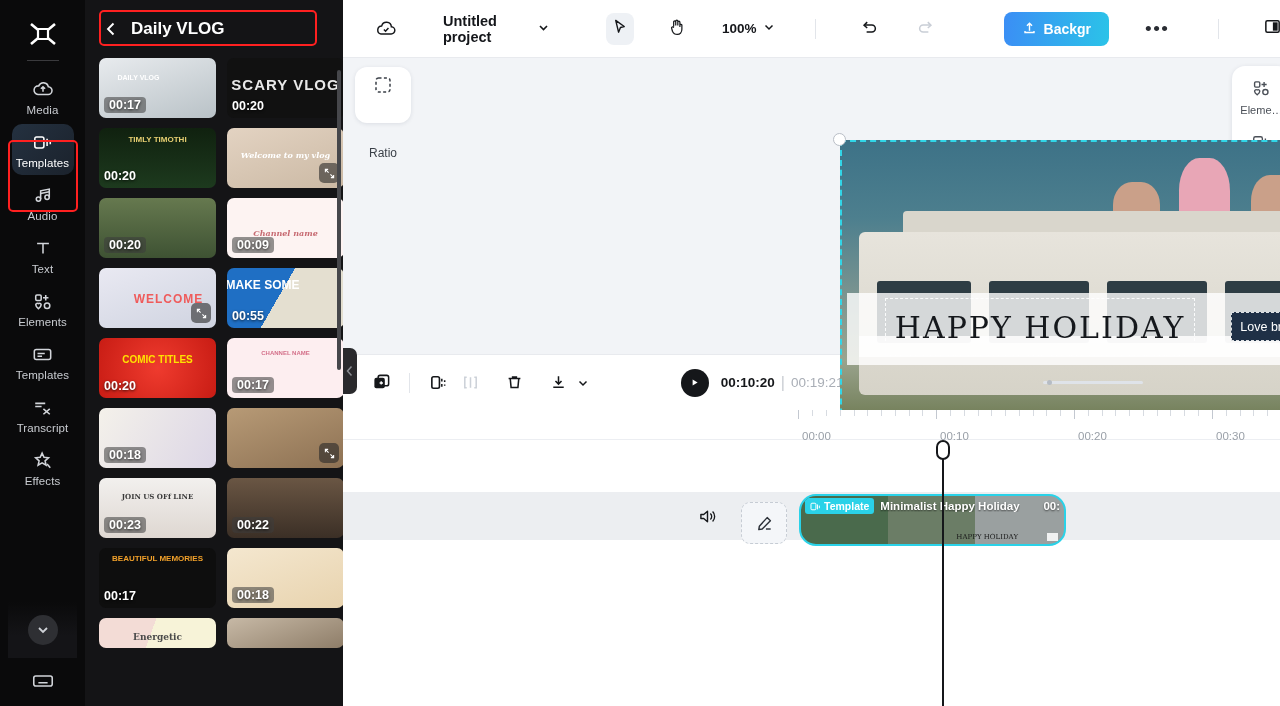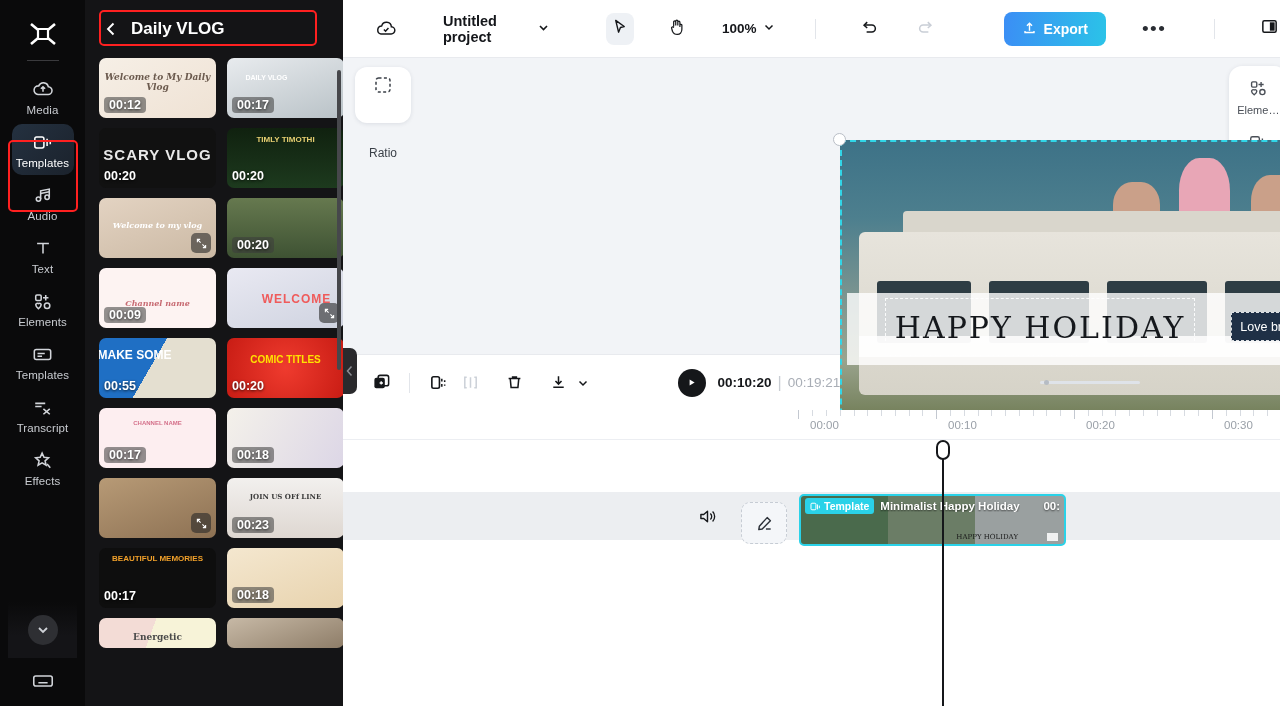--- a/index.html
+++ b/index.html
@@ -161,31 +161,31 @@
   .time-sep { color: #c8ccd2; margin: 0 6px; }
   .time-tot { font-size: 13.5px; color: #a9aeb6; }
   .ai-btn { width: 32px; height: 30px; border-radius: 8px; background: #d6f4fb; display: flex; align-items: center; justify-content: center; cursor: pointer; }
   .zslider { width: 100px; height: 3px; background: #dfe3e9; border-radius: 2px; position: relative; }
   .zknob { position: absolute; left: 4px; top: -1px; width: 5px; height: 5px; border-radius: 50%; background: #b6bcc4; }
 
   .tl-body { flex: 1; background: #fff; position: relative; overflow: hidden; }
   .ruler { position: absolute; left: 0; right: 0; top: 0; height: 30px; border-bottom: 1px solid #eceef2; }
   .tick { position: absolute; top: 0; width: 1px; height: 6px; background: #d7dbe1; }
   .tick.maj { height: 9px; background: #c3c8d0; }
-  .rlabel { position: absolute; top: 9px; font-size: 11.5px; color: #9aa0a8; margin-left: 8px; }
+  .rlabel { position: absolute; top: 20px; font-size: 11.5px; color: #9aa0a8; }
   .track-area { position: absolute; left: 0; right: 0; top: 30px; bottom: 0; }
   .track-strip { position: absolute; left: 0; right: 0; top: 52px; height: 48px; background: #eceef1; }
   .spk { position: absolute; left: 355px; top: 68px; cursor: pointer; }
   .edit-btn {
     position: absolute; left: 398px; top: 62px; width: 46px; height: 42px; border-radius: 9px;
     border: 1px dashed #c6ccd4; background: #f4f6f9; display: flex; align-items: center; justify-content: center; cursor: pointer;
   }
   .clip {
     position: absolute; left: 456px; top: 54px; width: 267px; height: 52px;
-    border: 2px solid #2ad2e8; border-radius: 5px; overflow: hidden; cursor: pointer;
+    border: 2px solid #2ad2e8; border-radius: 17px; overflow: hidden; cursor: pointer;
     background: linear-gradient(90deg,#4a6a4c 0 33%,#6b7d66 33% 66%,#9aa0a0 66% 100%);
   }
   .clip-bar { position: absolute; left: 0; right: 0; top: 0; height: 20px; display: flex; align-items: center; gap: 6px; padding-left: 4px; }
   .clip-badge { display: flex; align-items: center; gap: 3px; background: #2ad2e8; color: #fff; font-size: 10.5px; font-weight: bold; padding: 2px 5px; border-radius: 3px; }
   .clip-name { color: #fff; font-size: 11.5px; font-weight: bold; text-shadow: 0 1px 2px rgba(0,0,0,.6); white-space: nowrap; overflow: hidden; }
   .clip-dur { color: #fff; font-size: 11.5px; font-weight: bold; margin-left: auto; padding-right: 4px; text-shadow: 0 1px 2px rgba(0,0,0,.6); }
   .clip-hh { position: absolute; right: 6px; bottom: 3px; background: rgba(255,255,255,.85); color: #111; font-size: 5.5px; padding: 1px 3px; }
   .clip-hol { position: absolute; right: 46px; bottom: 3px; color: #1a1a1a; font-size: 7px; font-family: "DejaVu Serif", serif; }
   .playhead { position: absolute; top: 6px; bottom: 0; width: 2px; background: #15171a; z-index: 8; }
   .ph-knob { position: absolute; left: -6px; top: -6px; width: 14px; height: 20px; border-radius: 7px; background: #fff; border: 2px solid #15171a; }
@@ -313,24 +313,20 @@
         <svg width="16" height="16" viewBox="0 0 16 16">
             <path d="M10.5 2.5L5 8l5.5 5.5" stroke="#fff" stroke-width="1.9" fill="none"></path>
           </svg>
       </div>
       <div class="tpl-title">Daily VLOG</div>
       <div class="redbox" style="left:14px; top:10px; width:218px; height:36px;"></div>
     </div>
 
     <div class="tpl-grid">
 
-      <div class="thumb" style="background:linear-gradient(150deg,#f6efe6,#efe2d4);">
-        <div class="tt" style="top:14px;font-family:'DejaVu Serif',serif;font-style:italic;font-size:9px;color:#6b5a4e;">Welcome to My Daily Vlog</div>
-        <div class="dur plate">00:12</div>
-      </div>
 
       <div class="thumb" style="background:linear-gradient(160deg,#e8ebee,#b9c2c7);">
         <div class="tt" style="top:16px;left:-38px;font-size:7px;color:#fff;">DAILY VLOG</div>
         <div class="dur plate">00:17</div>
       </div>
 
       <div class="thumb" style="background:#111;">
         <div class="tt" style="top:18px;font-size:15px;color:#e9e9e9;letter-spacing:1px;">SCARY VLOG</div>
         <div class="dur">00:20</div>
       </div>
@@ -393,20 +389,23 @@
               <path d="M1.5 4.5v-3h3M10.5 7.5v3h-3M1.5 1.5l3.5 3.5M10.5 10.5L7 7" stroke="#fff" stroke-width="1.2" fill="none"></path>
             </svg>
         </div>
       </div>
 
       <div class="thumb" style="background:linear-gradient(180deg,#f2f0ee,#ded7d1);">
         <div class="tt" style="top:14px;font-family:'DejaVu Serif',serif;font-size:7px;color:#3a3a3a;">JOIN US OFf LINE</div>
         <div class="dur plate">00:23</div>
       </div>
 
+      <div class="thumb" style="background:linear-gradient(180deg,#6a5644,#3b2f26);">
+        <div class="dur plate">00:22</div>
+      </div>
 
       <div class="thumb" style="background:#0e0e0e;">
         <div class="tt" style="top:6px;font-size:8px;color:#f0a02a;">BEAUTIFUL MEMORIES</div>
         <div class="dur">00:17</div>
       </div>
 
       <div class="thumb" style="background:linear-gradient(160deg,#f4e7cf,#e8d3ae);">
         <div class="tt" style="top:6px;font-size:7px;color:#d0713c;"></div>
         <div class="dur plate">00:18</div>
       </div>
@@ -489,21 +488,21 @@
         </span>
       </div>
 
       <div class="export" style="margin-left:36px;">
         <span>
           <svg width="15" height="15" viewBox="0 0 16 16">
               <path d="M8 11.5V3.5M5.3 6.1L8 3.4l2.7 2.7" stroke="#fff" stroke-width="1.5" fill="none"></path>
               <path d="M3.2 11.8v1.6h9.6v-1.6" stroke="#fff" stroke-width="1.5" fill="none"></path>
             </svg>
         </span>
-        <span>Export</span>
+        <span>Backgr</span>
       </div>
 
       <div class="dots">•••</div>
       <div class="vdiv"></div>
       <div class="tool-btn">
         <span>
           <svg width="19" height="19" viewBox="0 0 20 20">
               <rect x="3" y="4" width="14" height="12" rx="1.6" stroke="#15171a" stroke-width="1.6" fill="none"></rect>
               <rect x="10.4" y="5.6" width="5" height="8.8" fill="#15171a"></rect>
             </svg>

